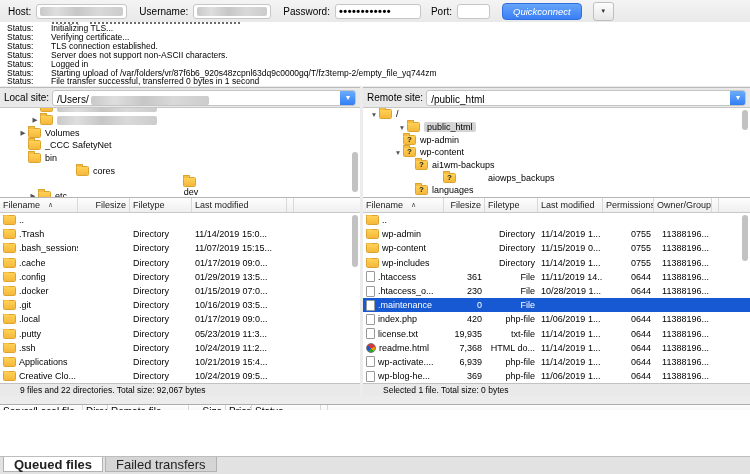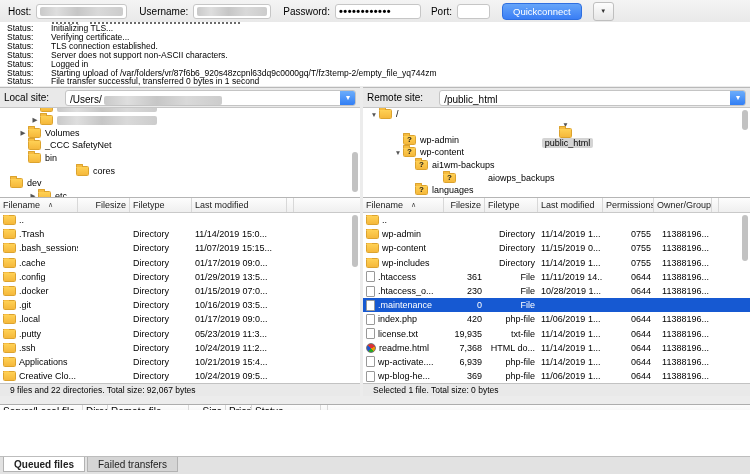--- a/index.html
+++ b/index.html
@@ -14,42 +14,42 @@
             align-items:center;padding:0 3px;box-sizing:border-box;}
   .qc-input.host{width:91px;margin-right:12px;}
   .qc-input.user{width:78px;margin-right:12px;}
   .qc-input.pass{width:86px;margin-right:10px;font-size:11px;font-weight:bold;letter-spacing:0.5px;overflow:hidden;}
   .qc-input.port{width:33px;margin-right:12px;}
   .blur-block{height:9px;border-radius:2px;
       background:linear-gradient(90deg,#c9c9c9,#dedede 20%,#c6c6c6 45%,#d9d9d9 70%,#cccccc);}
   .qc-input .blur-block{width:100%;}
   .qc-btn{height:17px;background:linear-gradient(#66a5f9,#3a7ef5);border:1px solid #2f6fe0;border-radius:4px;
           color:#fff;font-size:9.5px;padding:0 10px;display:flex;align-items:center;margin-right:11px;
-          font-family:"Liberation Sans",sans-serif;}
+          font-family:"Liberation Sans",sans-serif;font-style:italic;}
   .qc-dd{height:17px;width:19px;background:linear-gradient(#fdfdfd,#e6e6e6);border:1px solid #bfbfbf;
          border-radius:3px;display:flex;align-items:center;justify-content:center;}
   .dd-caret{font-size:6px;color:#333;}
 
   
   .log{position:absolute;top:22px;left:0;right:0;height:64px;background:#fff;overflow:hidden;
        font-size:8.5px;line-height:8.9px;}
   .log-line{display:flex;white-space:nowrap;}
   .log-prefix{flex:none;width:44px;padding-left:7px;}
   .remnant-line{height:4px;margin-top:-2px;display:flex;overflow:hidden;}
   .remnant{height:3px;margin-top:1px;background:repeating-linear-gradient(90deg,#6a6a6a 0 2px,transparent 2px 4px);}
   .remnant.a{width:26px;margin-left:52px;}
   .remnant.b{width:150px;margin-left:12px;}
 
   
   .pane{position:absolute;top:87px;height:309px;display:flex;flex-direction:column;}
   .pane.left{left:0;width:360px;}
   .pane.right{left:363px;width:387px;}
 
   .site-bar{height:21px;flex:none;background:#e9e9e9;border-top:1px solid #b9b9b9;border-bottom:1px solid #c6c6c6;
-            display:flex;align-items:center;font-size:10px;padding:0 4px;box-sizing:border-box;gap:16px;}
+            display:flex;align-items:center;font-size:10px;padding:0 4px;box-sizing:border-box;gap:3px;}
   .combo{flex:1;height:16px;background:#fff;border:1px solid #c4c4c4;border-radius:3px;display:flex;
          align-items:flex-end;position:relative;font-size:10px;padding:0 20px 0 4px;box-sizing:border-box;overflow:hidden;}
   .combo-btn{position:absolute;right:-1px;top:-1px;bottom:-1px;width:16px;
              background:linear-gradient(#6fb0fb,#2e7bf4);border-radius:0 3px 3px 0;color:#fff;
              display:flex;align-items:center;justify-content:center;font-size:8px;}
   .blur-block.path{width:118px;margin-left:2px;}
 
   .tree{height:89px;flex:none;background:#fff;border-bottom:1px solid #b5b5b5;overflow:hidden;font-size:9px;}
   .tree-row{display:flex;align-items:center;height:12.7px;}
   .tree-row.clipped{margin-top:-7px;}
@@ -87,30 +87,30 @@
   .local .c-type{width:62px;}
   .local .c-mod{width:95px;}
   .remote .c-name{width:81px;}
   .remote .c-size{width:41px;}
   .remote .c-type{width:53px;}
   .remote .c-mod{width:65px;}
   .remote .c-perm{width:51px;}
   .remote .c-own{width:58px;}
 
   .list-status{height:12px;flex:none;background:#e9e9e9;border-top:1px solid #c2c2c2;font-size:8.5px;
-               display:flex;align-items:center;padding-left:10px;}
+               display:flex;align-items:center;padding-left:20px;}
 
   
   .queue-head{position:absolute;top:404px;left:0;right:0;height:13px;background:linear-gradient(#fdfdfd,#efefef);
               border-top:1px solid #adadad;border-bottom:1px solid #d4d4d4;display:flex;font-size:10px;align-items:stretch;}
   .q-slf{width:83px;} .q-dir{width:25px;} .q-rf{width:81px;} .q-qsize{width:37px;} .q-prio{width:26px;} .q-qstatus{width:69px;}
   .queue-body{position:absolute;top:410px;left:0;right:0;height:46px;background:#fff;}
   .tabbar{position:absolute;top:456px;left:0;right:0;bottom:0;background:#e2e2e2;border-top:1px solid #bdbdbd;
           display:flex;align-items:flex-start;padding-left:3px;gap:2px;}
-  .tab{height:14px;padding:0 10px;font-size:10px;display:flex;align-items:center;background:#d5d5d5;
+  .tab{height:14px;padding:0 10px;font-size:13px;display:flex;align-items:center;background:#d5d5d5;
        border:1px solid #b2b2b2;border-top:none;color:#222;}
   .tab.active{background:#fff;font-weight:bold;}
 
   
   .sb{position:absolute;width:6px;border-radius:3px;background:#c2c2c2;}
   .sb.lt{left:352px;top:152px;height:40px;}
   .sb.ll{left:352px;top:215px;height:52px;}
   .sb.rt{left:742px;top:110px;height:20px;}
   .sb.rl{left:742px;top:215px;height:46px;}
 </style>
@@ -211,21 +211,21 @@
         <div class="tree-row" style="padding-left: 18px;">
           <span class="tree-arrow"></span>
           <span class="i-folder"></span>
           <span class="tree-label">bin</span>
         </div>
         <div class="tree-row" style="padding-left: 18px; margin-left: 48px;">
           <span class="tree-arrow"></span>
           <span class="i-folder"></span>
           <span class="tree-label">cores</span>
         </div>
-        <div class="tree-row" style="">
+        <div class="tree-row" style="padding-left: 18px; flex-direction: column;">
           <span class="tree-arrow"></span>
           <span class="i-folder"></span>
           <span class="tree-label">dev</span>
         </div>
         <div class="tree-row" style="padding-left: 28px;">
           <span class="tree-arrow">▶</span>
           <span class="i-folder"></span>
           <span class="tree-label">etc</span>
         </div>
       </div>
@@ -360,21 +360,21 @@
             <span>▾</span>
           </div>
       </div>
     </div>
     <div class="tree">
         <div class="tree-row" style="padding-left: 6px;">
           <span class="tree-arrow">▼</span>
           <span class="i-folder"></span>
           <span class="tree-label">/</span>
         </div>
-        <div class="tree-row" style="padding-left: 18px; flex-direction: column;">
+        <div class="tree-row" style="padding-left: 34px;">
           <span class="tree-arrow">▼</span>
           <span class="i-folder"></span>
           <span class="tree-label sel">public_html</span>
         </div>
         <div class="tree-row" style="padding-left: 30px;">
           <span class="tree-arrow"></span>
           <span class="i-folder q"></span>
           <span class="tree-label">wp-admin</span>
         </div>
         <div class="tree-row" style="padding-left: 30px;">

